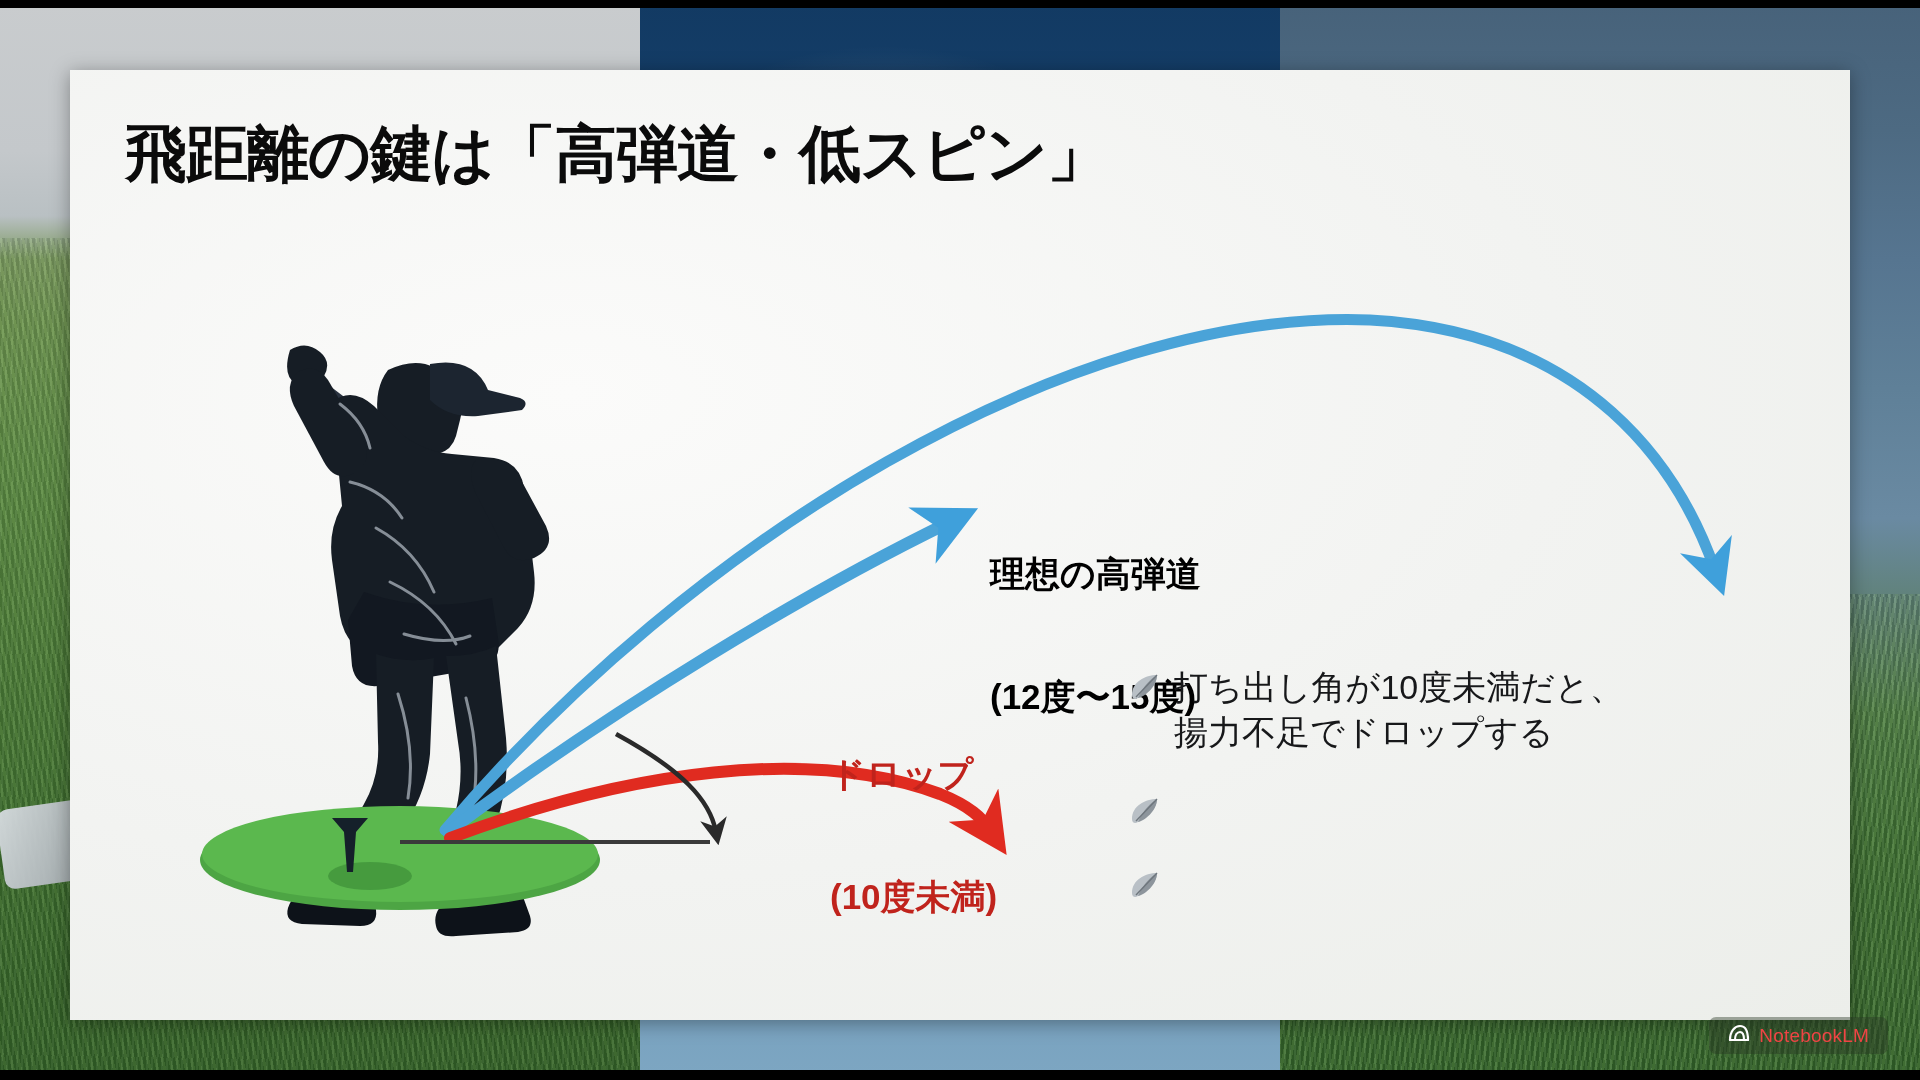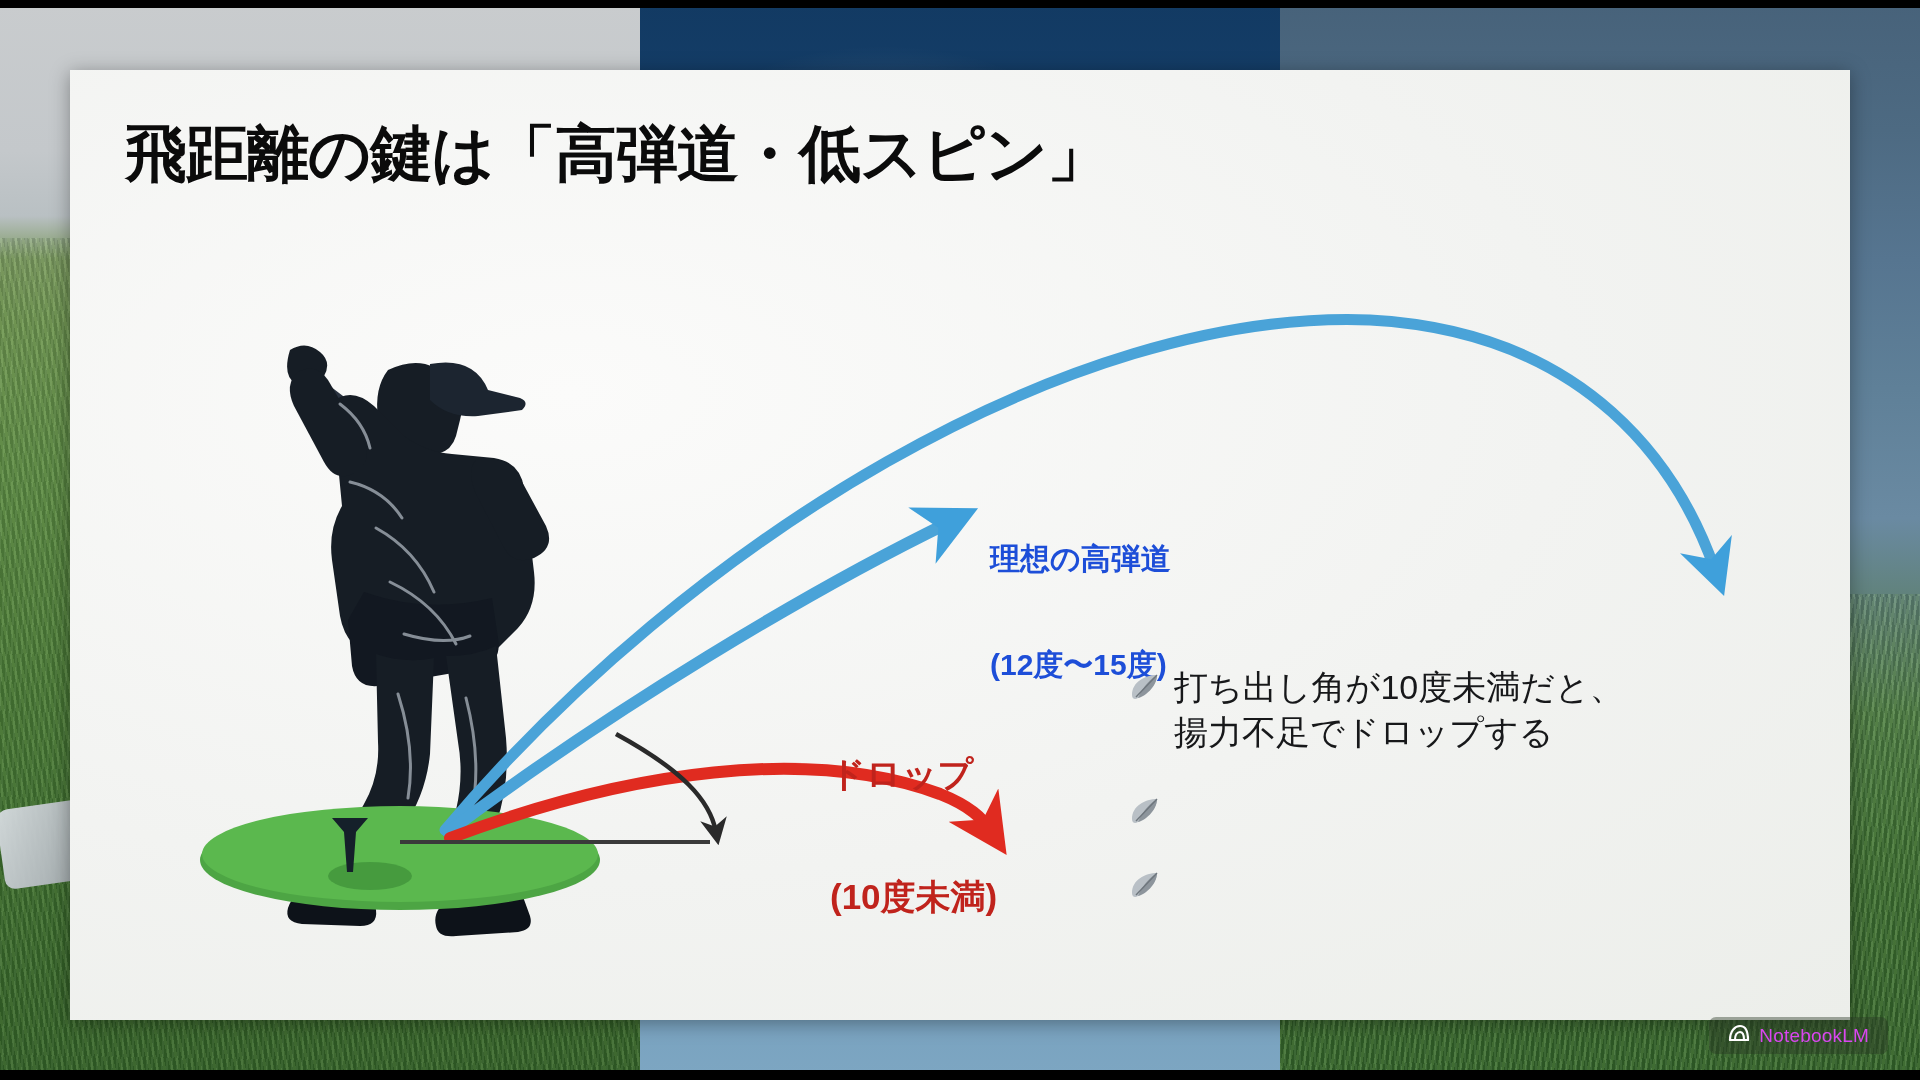--- a/index.html
+++ b/index.html
@@ -101,36 +101,36 @@
   }
 
   
   #golfer{position:absolute;left:210px;top:272px;width:330px;height:600px;}
 
   
   #traj{position:absolute;left:0;top:0;width:1780px;height:950px;pointer-events:none;}
 
   
   .anno{position:absolute;font-weight:bold;line-height:1.18;white-space:pre;}
-  #anno-high{left:920px;top:400px;font-size:30px;color:#1d4ed8;}
+  #anno-high{left:920px;top:400px;font-size:35px;color:#000000;}
   #anno-drop{left:760px;top:600px;font-size:35px;color:#c0231c;text-align:left;}
 
   
   #bullets{position:absolute;left:1060px;top:595px;width:680px;}
   .bullet{display:flex;align-items:flex-start;margin-bottom:34px;}
   .bullet-icon{flex:0 0 auto;margin-right:14px;margin-top:8px;}
   .bullet-text{font-size:34px;color:#17181a;line-height:1.33;font-weight:500;white-space:pre-line;}
 
   
   #watermark{
     position:absolute;right:32px;bottom:26px;z-index:50;
     display:flex;align-items:center;gap:9px;
     padding:7px 19px;border-radius:7px;
     background:rgba(40,55,35,.42);
-    color:#d946ef;font-size:19px;letter-spacing:.2px;
+    color:#ef4444;font-size:19px;letter-spacing:.2px;
   }
 </style>
 </head>
 <body>
 
 <div id="stage">
 
   <div class="bg">
     <div class="bg-panel bg-left"></div>
     <div class="bg-panel bg-mid">

